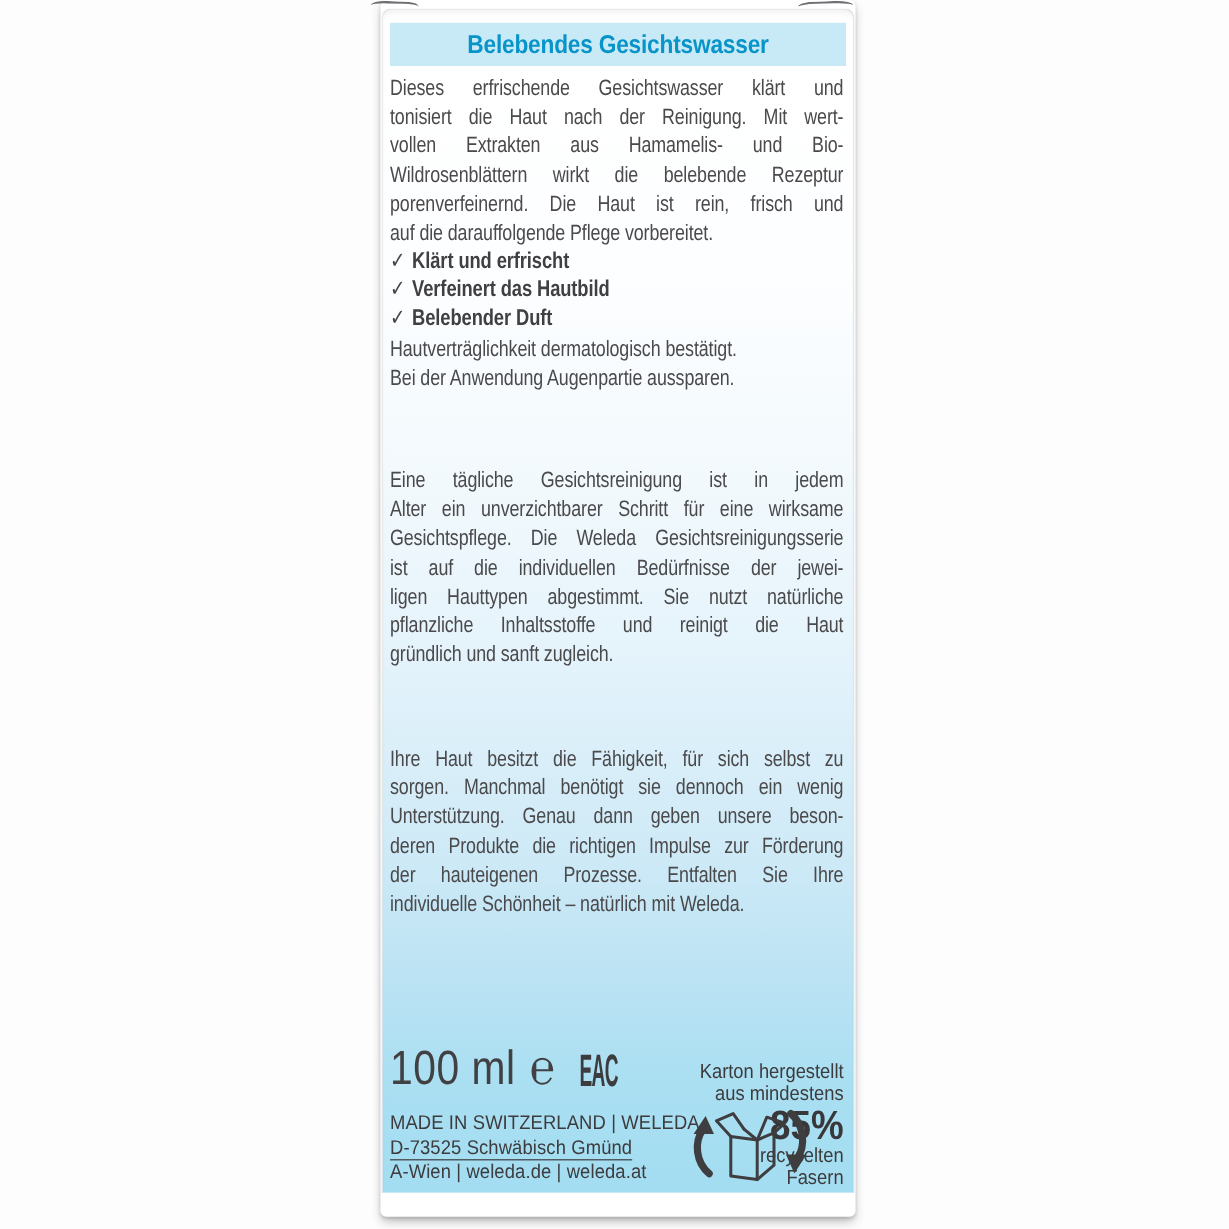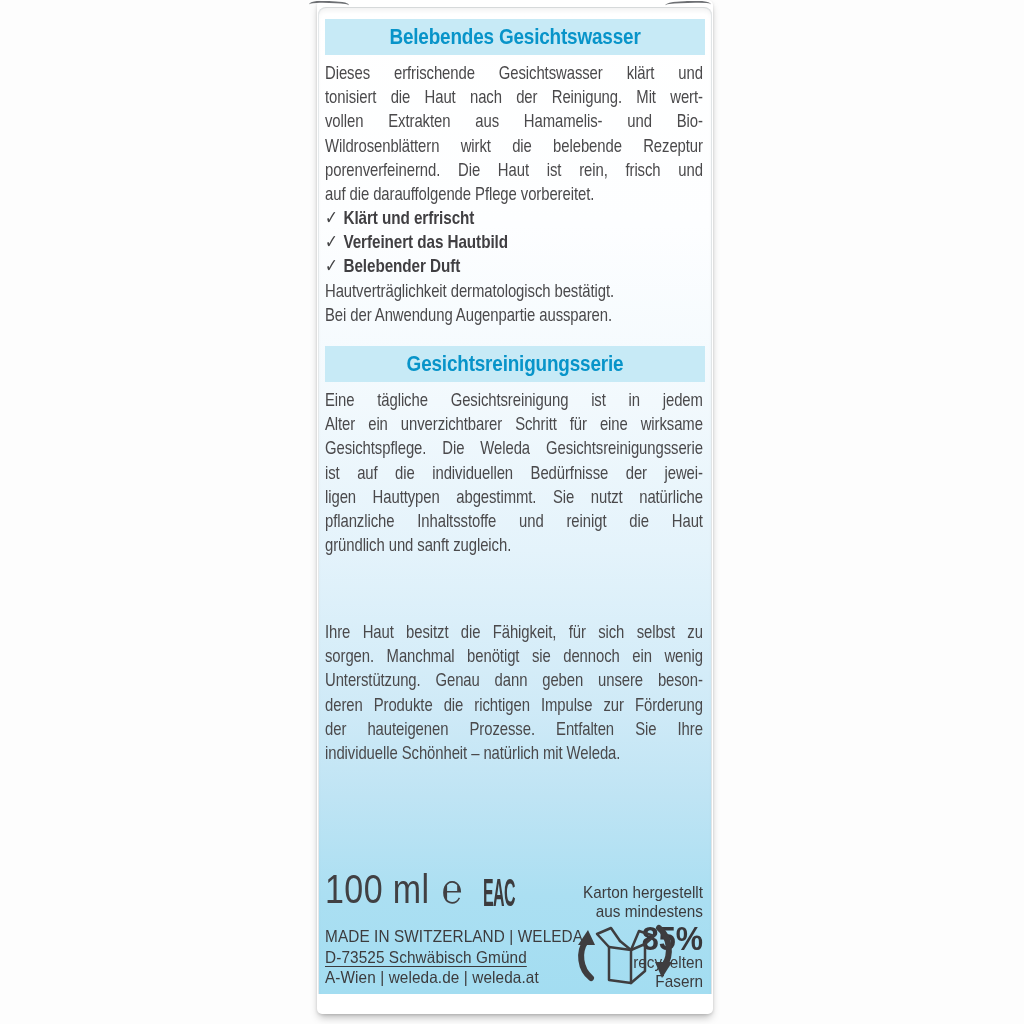--- a/index.html
+++ b/index.html
@@ -88,23 +88,20 @@
         <span class="tick">✓</span>
         <span class="lbl">Belebender Duft</span>
       </div>
     </div>
 
     <div class="para note">
         <div class="lline">Hautverträglichkeit dermatologisch bestätigt.</div>
         <div class="lline">Bei der Anwendung Augenpartie aussparen.</div>
       </div>
 
-    <div class="band band2">
-      <span class="title">Gesichtsreinigungsserie</span>
-    </div>
     <div class="para p2">
         <div class="jline">Eine tägliche Gesichtsreinigung ist in jedem</div>
         <div class="jline">Alter ein unverzichtbarer Schritt für eine wirksame</div>
         <div class="jline">Gesichtspflege. Die Weleda Gesichtsreinigungsserie</div>
         <div class="jline">ist auf die individuellen Bedürfnisse der jewei-</div>
         <div class="jline">ligen Hauttypen abgestimmt. Sie nutzt natürliche</div>
         <div class="jline">pflanzliche Inhaltsstoffe und reinigt die Haut</div>
         <div class="lline">gründlich und sanft zugleich.</div>
       </div>
 

